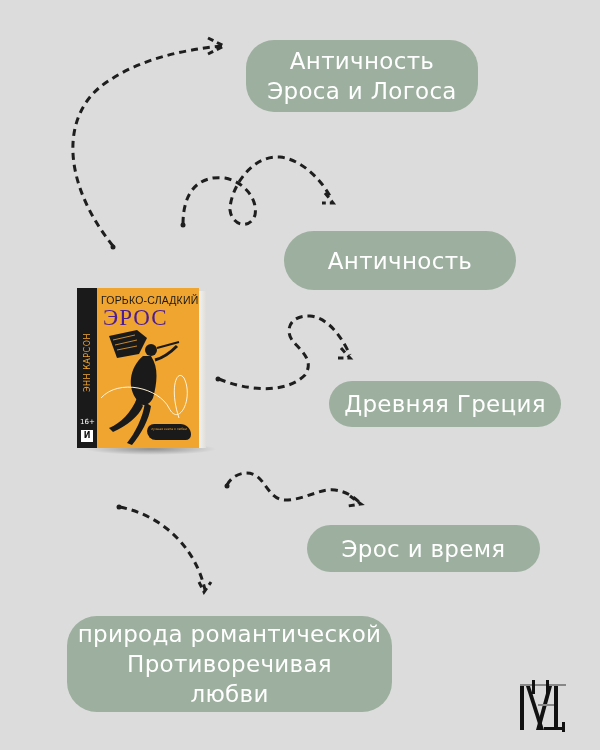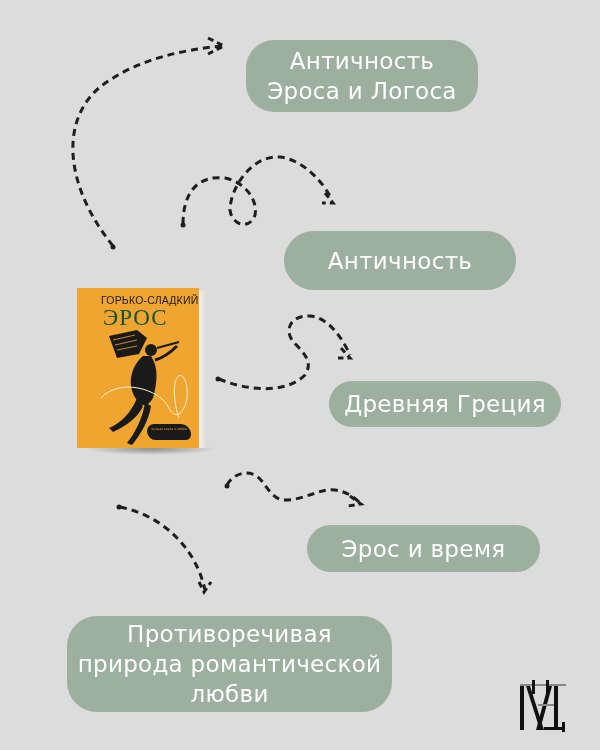--- a/index.html
+++ b/index.html
@@ -8,21 +8,21 @@
   #arrows { position:absolute; left:0; top:0; width:600px; height:750px; }
   .book { position:absolute; left:77px; top:288px; width:132px; height:168px; }
   .cover { position:absolute; left:0; top:0; width:122px; height:160px; background:#f0a530; overflow:hidden; }
   .spine-strip { position:absolute; left:0; top:0; width:20px; height:160px; background:#1b1a1a; }
   .pages { position:absolute; left:122px; top:3px; width:7px; height:157px; background:linear-gradient(90deg,#f2f2ee,#e0ddd8); }
   .shadow { position:absolute; left:8px; top:155px; width:132px; height:12px; background:radial-gradient(ellipse at center, rgba(0,0,0,0.35), rgba(0,0,0,0) 70%); }
   .author { position:absolute; left:-62px; top:70px; width:145px; transform:rotate(-90deg); color:#f0a530; font-size:8px; letter-spacing:0.5px; text-align:center; }
   .age { position:absolute; left:3px; top:130px; color:#fff; font-size:7px; }
   .plogo { position:absolute; left:4px; top:142px; width:12px; height:12px; background:#fff; color:#111; font-size:8px; font-weight:bold; line-height:12px; text-align:center; }
   .title1 { position:absolute; left:24px; top:6px; font-family:"Liberation Sans", sans-serif; font-weight:normal; font-size:10.5px; color:#1b1a1a; letter-spacing:0.2px; white-space:nowrap; }
-  .title2 { position:absolute; left:26px; top:17px; font-family:"Liberation Serif", serif; font-size:23px; color:#14532d; letter-spacing:1px; }
+  .title2 { position:absolute; left:26px; top:17px; font-family:"Liberation Serif", serif; font-size:23px; color:#4c1d95; letter-spacing:1px; }
   .badge { position:absolute; left:70px; top:136px; width:44px; height:16px; background:#1b1a1a; border-radius:8px 12px 6px 10px; color:#f0a530; font-size:3px; line-height:4px; text-align:center; padding-top:3px; box-sizing:border-box; }
   .logo { position:absolute; left:510px; top:672px; width:56px; height:60px; }
 </style>
 </head>
 <body>
 
 <svg id="arrows" viewBox="0 0 600 750" xmlns="http://www.w3.org/2000/svg">
   <g fill="none" stroke="#1e1e1e" stroke-width="3" stroke-dasharray="7 5" stroke-linecap="butt">
 
     <path d="M113 246 C 60 180, 60 110, 110 80 C 140 60, 180 50, 222 46"></path>
@@ -48,20 +48,25 @@
     <circle cx="218" cy="379" r="2.5"></circle>
     <circle cx="227" cy="486" r="2.5"></circle>
     <circle cx="119" cy="507" r="2.5"></circle>
   </g>
 </svg>
 
 <div class="book">
   <div class="shadow"></div>
   <div class="pages"></div>
   <div class="cover">
+    <div class="spine-strip">
+      <div class="author">ЭНН КАРСОН</div>
+      <div class="age">16+</div>
+      <div class="plogo">И</div>
+    </div>
     <div class="title1">ГОРЬКО-СЛАДКИЙ</div>
     <div class="title2">ЭРОС</div>
     <svg style="position:absolute;left:22px;top:40px;" width="100" height="120" viewBox="0 0 100 120">
       <path d="M10 8 L38 2 L48 10 L40 26 L18 30 Z" fill="#1b1a1a"></path>
       <path d="M14 12 L36 7 M16 17 L38 12 M18 22 L38 18" stroke="#f0a530" stroke-width="0.8"></path>
       <circle cx="52" cy="22" r="6" fill="#1b1a1a"></circle>
       <path d="M58 20 L80 14" stroke="#1b1a1a" stroke-width="2"></path>
       <path d="M44 28 C 30 40, 28 60, 38 72 C 42 80, 50 78, 54 70 C 58 55, 60 40, 52 28 Z" fill="#1b1a1a"></path>
       <path d="M38 70 C 32 85, 22 95, 10 100 L 14 104 C 28 98, 40 88, 44 78 Z" fill="#1b1a1a"></path>
       <path d="M46 74 C 44 90, 36 105, 28 115 L 33 117 C 42 106, 50 92, 52 78 Z" fill="#1b1a1a"></path>
@@ -83,22 +88,22 @@
 
 <div class="pill" style="left:329px;top:381px;width:232px;height:46px;border-radius:29px;">
   <span>Древняя Греция</span>
 </div>
 
 <div class="pill" style="left:307px;top:525px;width:233px;height:47px;border-radius:30px;">
   <span>Эрос и время</span>
 </div>
 
 <div class="pill" style="left:67px;top:616px;width:325px;height:96px;border-radius:30px;flex-direction:column;">
+  <span>природа романтической</span>
   <span>Противоречивая</span>
-  <span>природа романтической</span>
   <span>любви</span>
 </div>
 
 <svg class="logo" viewBox="0 0 56 60" xmlns="http://www.w3.org/2000/svg">
   <rect x="10" y="12" width="46" height="2" fill="#888"></rect>
   <rect x="10" y="14" width="4" height="44" fill="#111"></rect>
   <polygon points="16,14 20,14 34,58 30,58" fill="#111"></polygon>
   <rect x="22" y="8" width="3" height="14" fill="#111"></rect>
   <rect x="36" y="8" width="3" height="14" fill="#111"></rect>
   <polygon points="38,14 42,14 30,58 26,58" fill="#111"></polygon>

